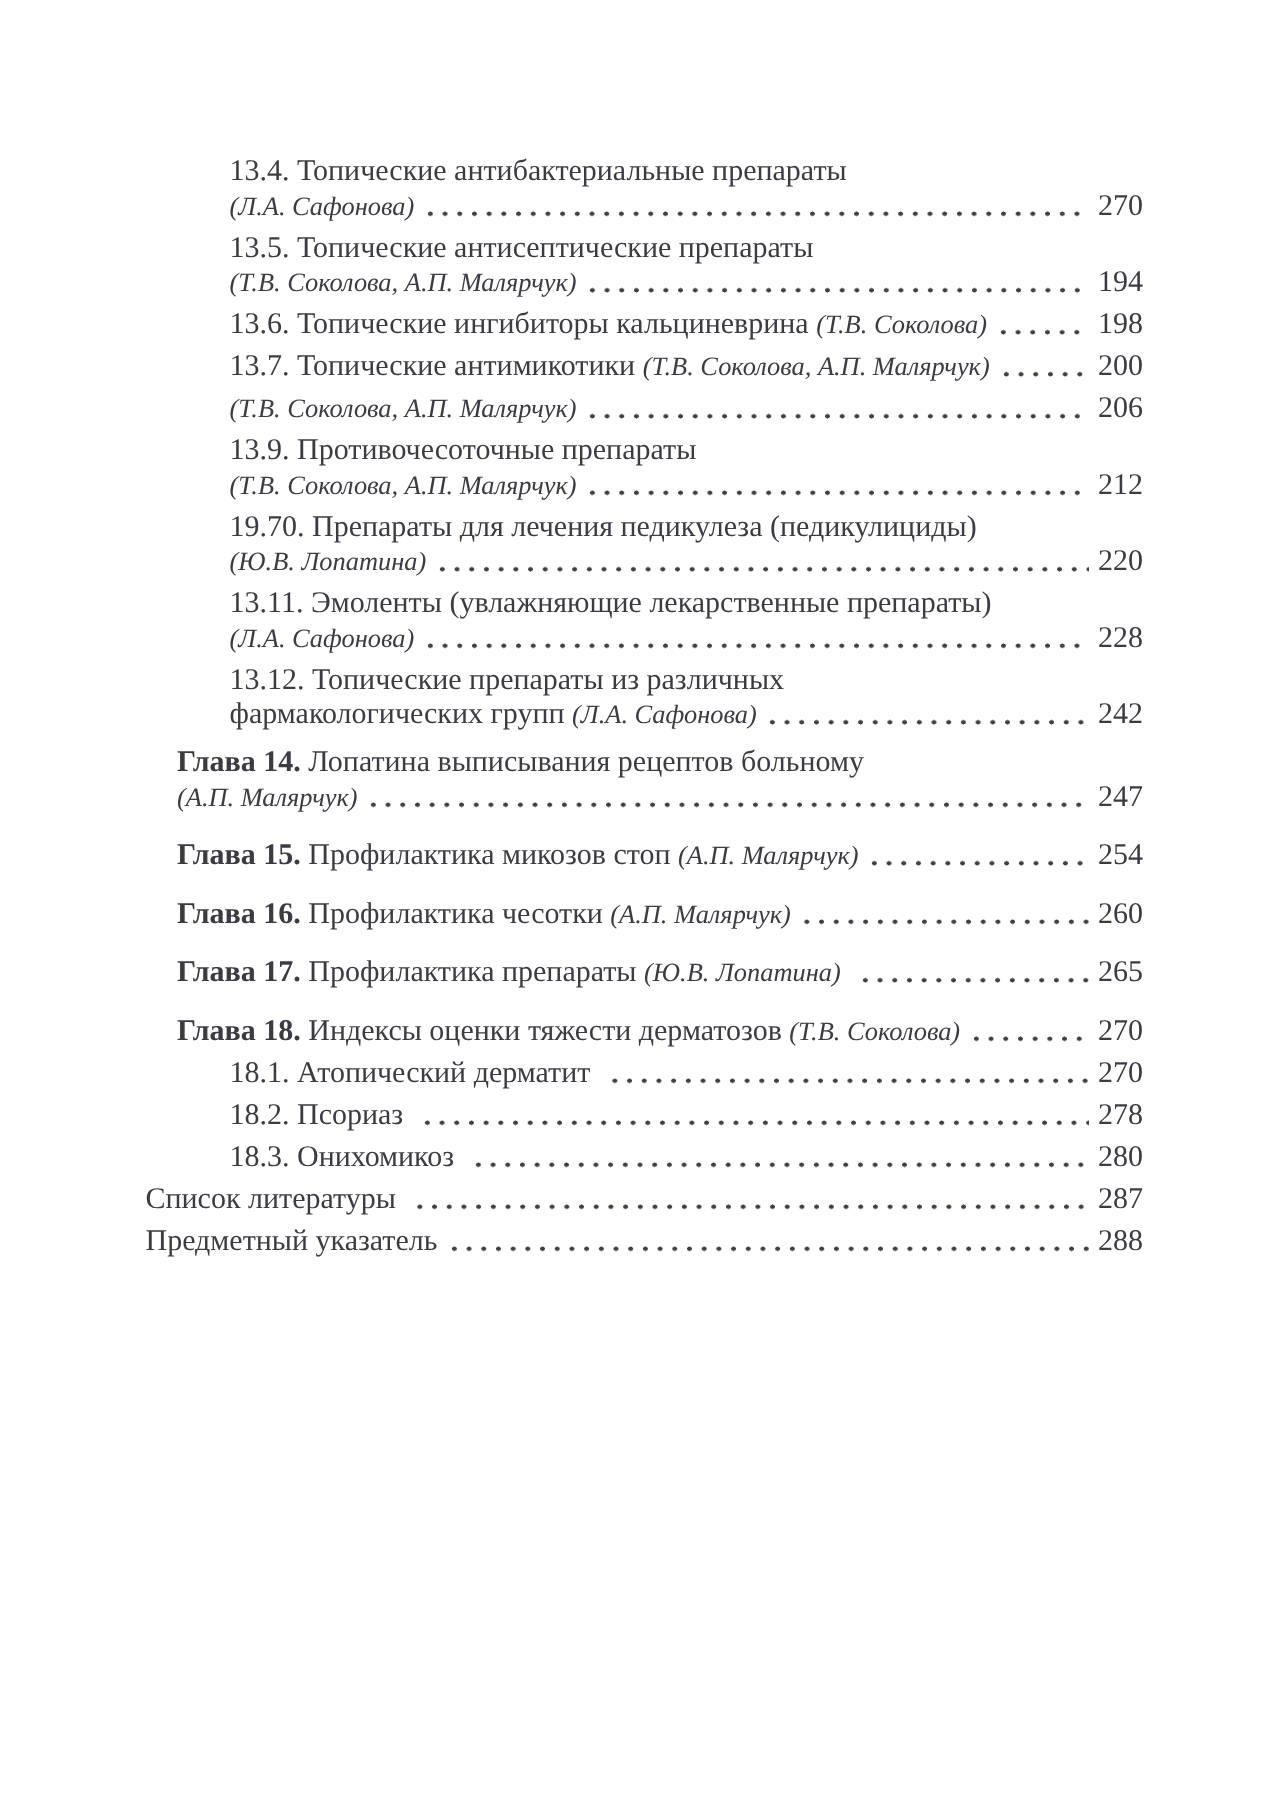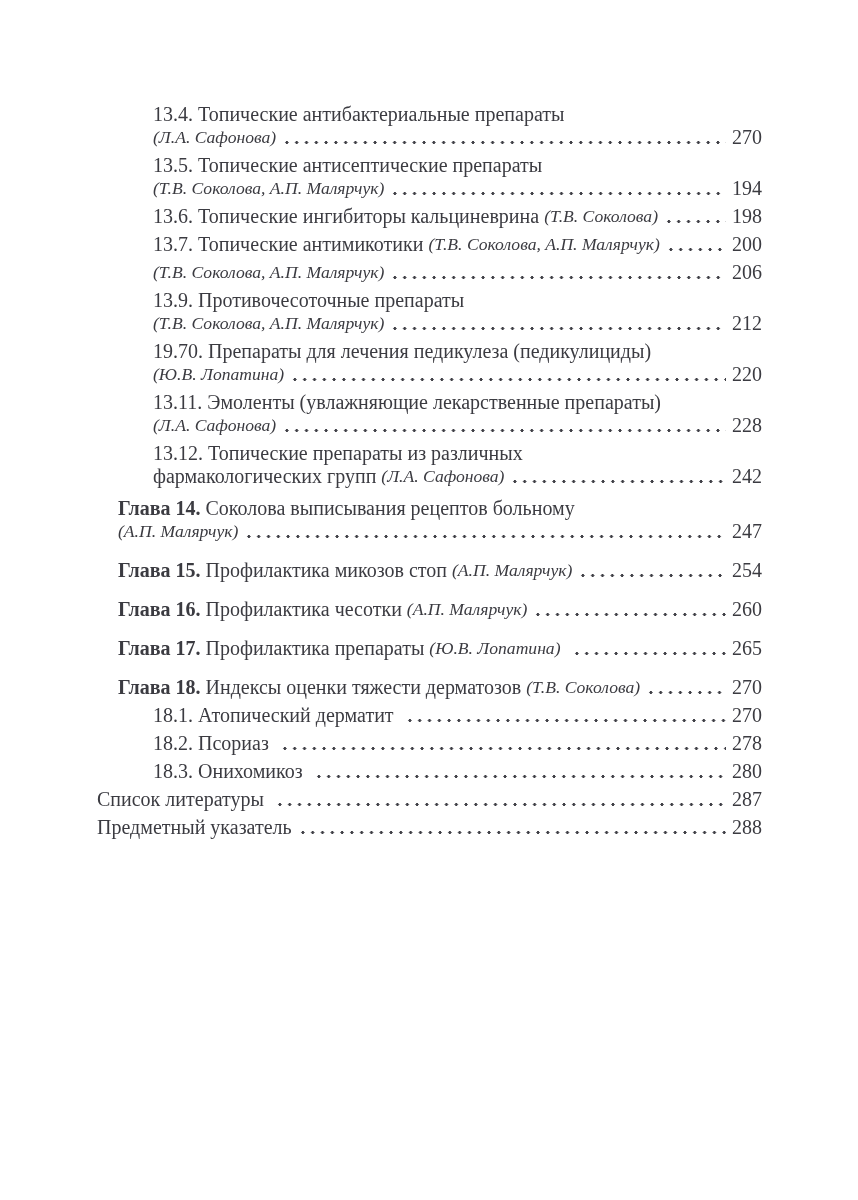--- a/index.html
+++ b/index.html
@@ -91,21 +91,21 @@
       </div>
       <div class="entry indent-sub">
         <div class="row"><span class="part part-regular">13.11. Эмоленты (увлажняющие лекарственные препараты)</span></div>
         <div class="row"><span class="part part-italic">(Л.А. Сафонова)</span><span class="leader"></span><span class="page-num">228</span></div>
       </div>
       <div class="entry indent-sub">
         <div class="row"><span class="part part-regular">13.12. Топические препараты из различных</span></div>
         <div class="row"><span class="part part-regular">фармакологических групп </span><span class="part part-italic">(Л.А. Сафонова)</span><span class="leader"></span><span class="page-num">242</span></div>
       </div>
       <div class="entry indent-chapter gap-before">
-        <div class="row"><span class="part part-bold">Глава 14.</span><span class="part part-regular"> Соколова выписывания рецептов больному</span></div>
+        <div class="row"><span class="part part-bold">Глава 14.</span><span class="part part-regular"> Лопатина выписывания рецептов больному</span></div>
         <div class="row"><span class="part part-italic">(А.П. Малярчук)</span><span class="leader"></span><span class="page-num">247</span></div>
       </div>
       <div class="entry indent-chapter">
         <div class="row"><span class="part part-bold">Глава 15.</span><span class="part part-regular"> Профилактика микозов стоп </span><span class="part part-italic">(А.П. Малярчук)</span><span class="leader"></span><span class="page-num">254</span></div>
       </div>
       <div class="entry indent-chapter">
         <div class="row"><span class="part part-bold">Глава 16.</span><span class="part part-regular"> Профилактика чесотки </span><span class="part part-italic">(А.П. Малярчук)</span><span class="leader"></span><span class="page-num">260</span></div>
       </div>
       <div class="entry indent-chapter">
         <div class="row"><span class="part part-bold">Глава 17.</span><span class="part part-regular"> Профилактика препараты </span><span class="part part-italic">(Ю.В. Лопатина)</span><span class="part part-regular"> </span><span class="leader"></span><span class="page-num">265</span></div>

